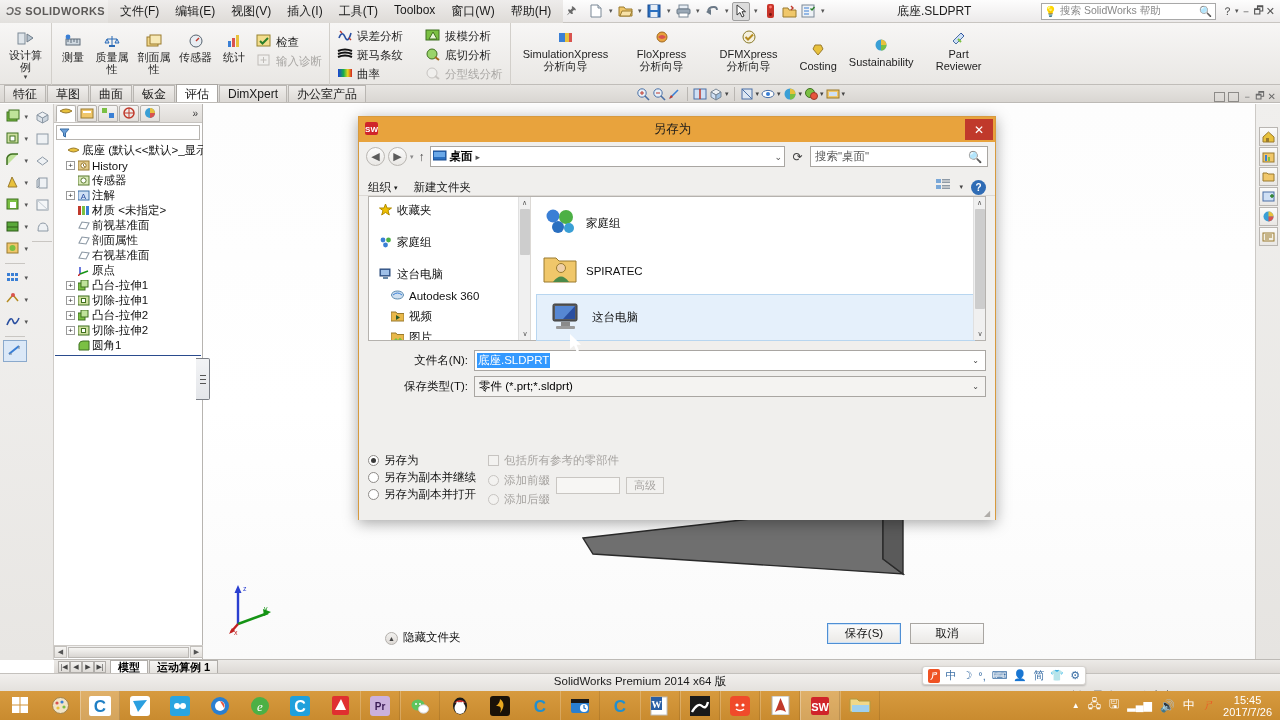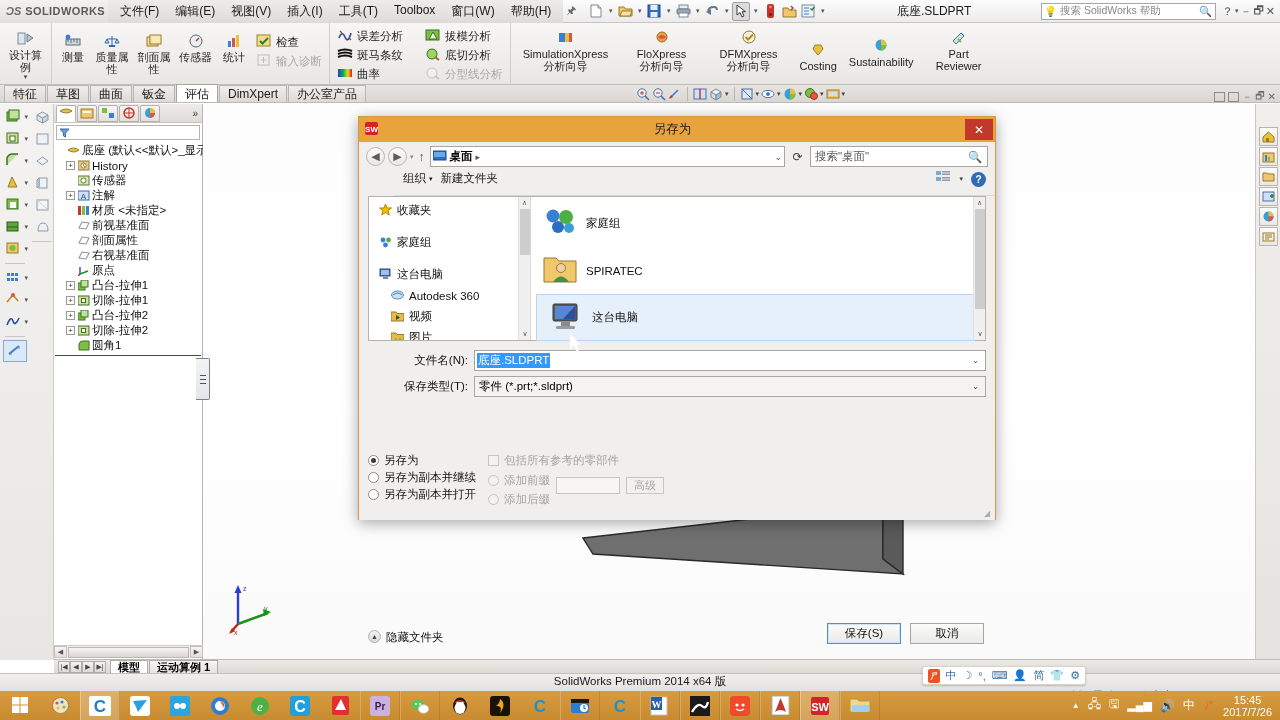--- a/index.html
+++ b/index.html
@@ -182,22 +182,22 @@
   .navbar { height:29px; display:flex; align-items:center; gap:3px; padding:0 7px; }
   .navcirc { width:19px;height:19px;border-radius:50%; border:1px solid #b9b6b2;
     background:linear-gradient(#fbfbfb,#e9e7e4); display:flex;align-items:center;justify-content:center;
     font-size:11px; color:#5b5b5b;}
   .crumbbar { flex:1; height:21px; background:#fff; border:1px solid #a9a6a2;
     display:flex; align-items:center; padding:0 2px; gap:3px; font-size:11.5px;}
   .refresh { width:19px;height:19px; display:flex;align-items:center;justify-content:center;
     font-size:12px;color:#444;}
   .searchbox { width:178px; height:21px; background:#fff; border:1px solid #a9a6a2;
     display:flex; align-items:center; padding:0 4px; font-size:11.5px; color:#5a5a5a;}
-  .cmdbar { height:25px; display:flex; align-items:flex-start; padding:0 9px; gap:8px;
-    border-bottom:1px solid #dcd9d5;margin-left:35px;}
+  .cmdbar { height:25px; display:flex; align-items:flex-end; padding:0 9px; gap:16px;
+    border-bottom:1px solid #dcd9d5;}
   .cmdbar .it { font-size:11.5px; color:#1a1a1a; display:flex; align-items:center; gap:3px;}
   .cmdbar .right { margin-left:auto; display:flex; align-items:center; gap:8px;}
   .helpcirc { width:15px;height:15px;border-radius:50%;background:#2f6cb5;color:#fff;
      font-size:10px; display:flex;align-items:center;justify-content:center; font-weight:bold;}
   .browse { display:flex; height:145px; margin:0 9px; border:1px solid #b5b2ae; background:#fff;}
   .navpane { width:162px; border-right:1px solid #dcd9d5; position:relative; overflow:hidden; }
   .npitem { display:flex; align-items:center; gap:5px; height:21px; padding-left:10px;
      font-size:11.5px; color:#111; white-space:nowrap;}
   .npitem.sub { padding-left:22px; }
   .npspacer { height:3px; }
@@ -226,21 +226,21 @@
   .radio { width:11px;height:11px;border-radius:50%; border:1px solid #8e8b88; background:#fff;
      display:flex;align-items:center;justify-content:center; flex:none;}
   .radio .dot { width:5px;height:5px;border-radius:50%;background:#3a3a3a;}
   .cbx { width:11px;height:11px;border:1px solid #b5b2ae; background:#f3f2f0; flex:none;}
   .dis2 { color:#a7a4a1 !important; }
   .dis2 .radio, .dis2 .cbx { border-color:#c7c4c1; background:#f3f2f0;}
   .optcol2 { position:absolute; left:120px; top:0; width:215px;}
   .txtmini { width:64px; height:17px; border:1px solid #c9c6c2; background:#f7f6f4;}
   .btnmini { height:17px; padding:0 7px; border:1px solid #c9c6c2; background:#f2f1ef;
      font-size:11px; color:#a7a4a1; display:flex; align-items:center;}
-  .hidefolders { position:absolute; left:9px; top:488px; display:flex; align-items:flex-start; gap:5px;
+  .hidefolders { position:absolute; left:26px; top:488px; display:flex; align-items:flex-end; gap:5px;
      font-size:11.5px; color:#111;}
   .updot { width:13px;height:13px;border-radius:50%; background:linear-gradient(#f2f1ef,#ddd9d5);
      border:1px solid #b3b0ac; display:flex; align-items:center; justify-content:center; font-size:7px; color:#444;}
   .dlgbtns { position:absolute; right:11px; top:481px; display:flex; gap:9px;}
   .dbtn { width:74px; height:21px; border:1px solid #a9a6a2; background:linear-gradient(#fbfbfb,#ebe9e6);
      font-size:11.5px; color:#111; display:flex; align-items:center; justify-content:center;}
   .dbtn.default { border-color:#4f8fd4; box-shadow:inset 0 0 0 1px #cfe3f7;}
   .resizer { position:absolute; right:2px; bottom:2px; width:9px; height:9px; color:#b0ada9; font-size:8px;}
 
   

